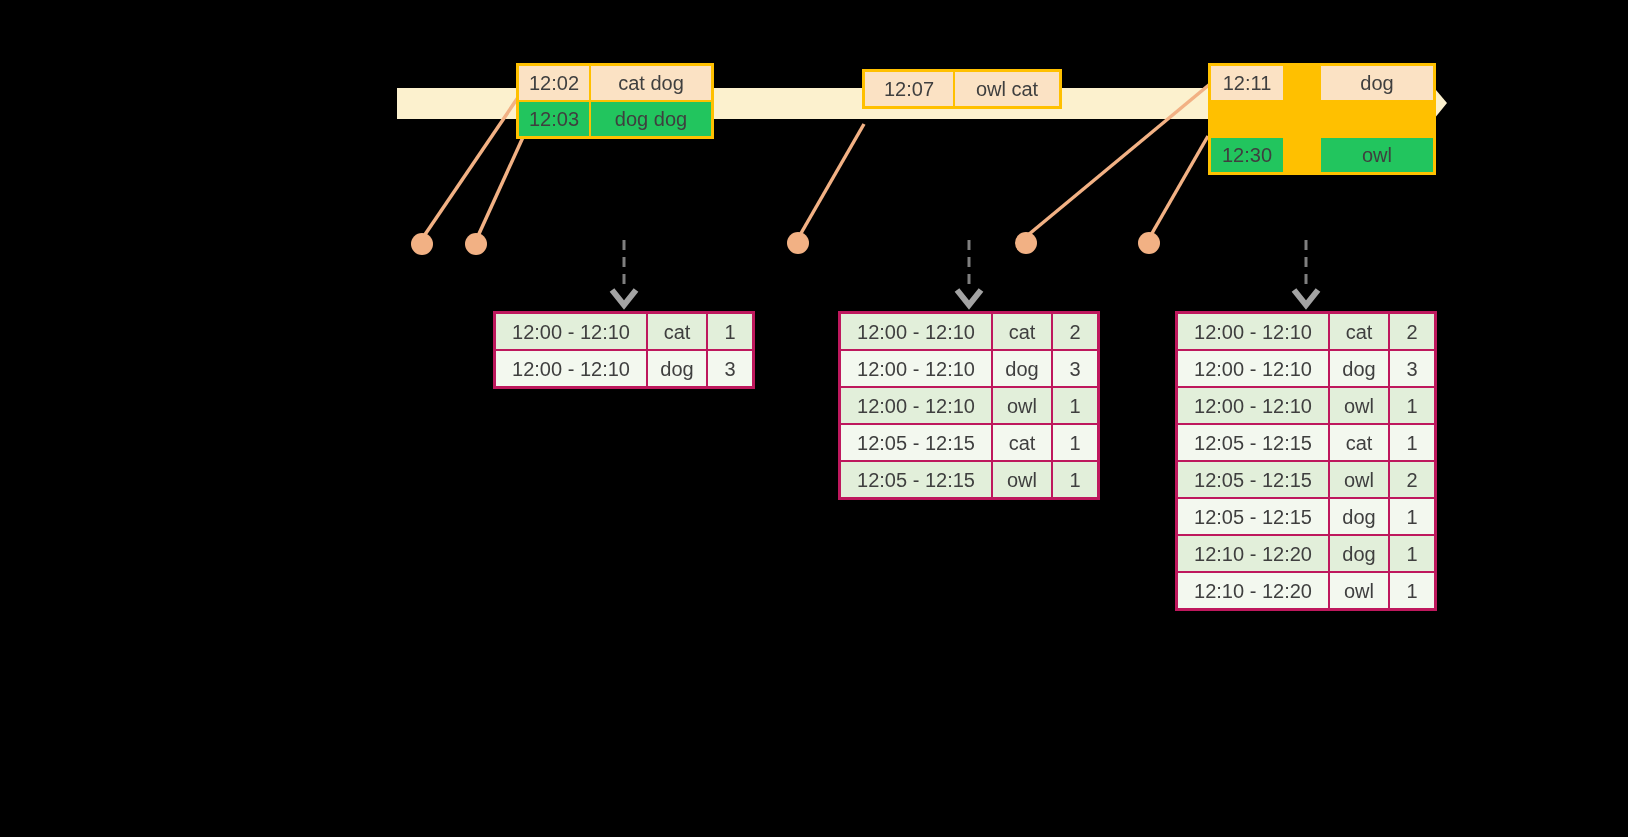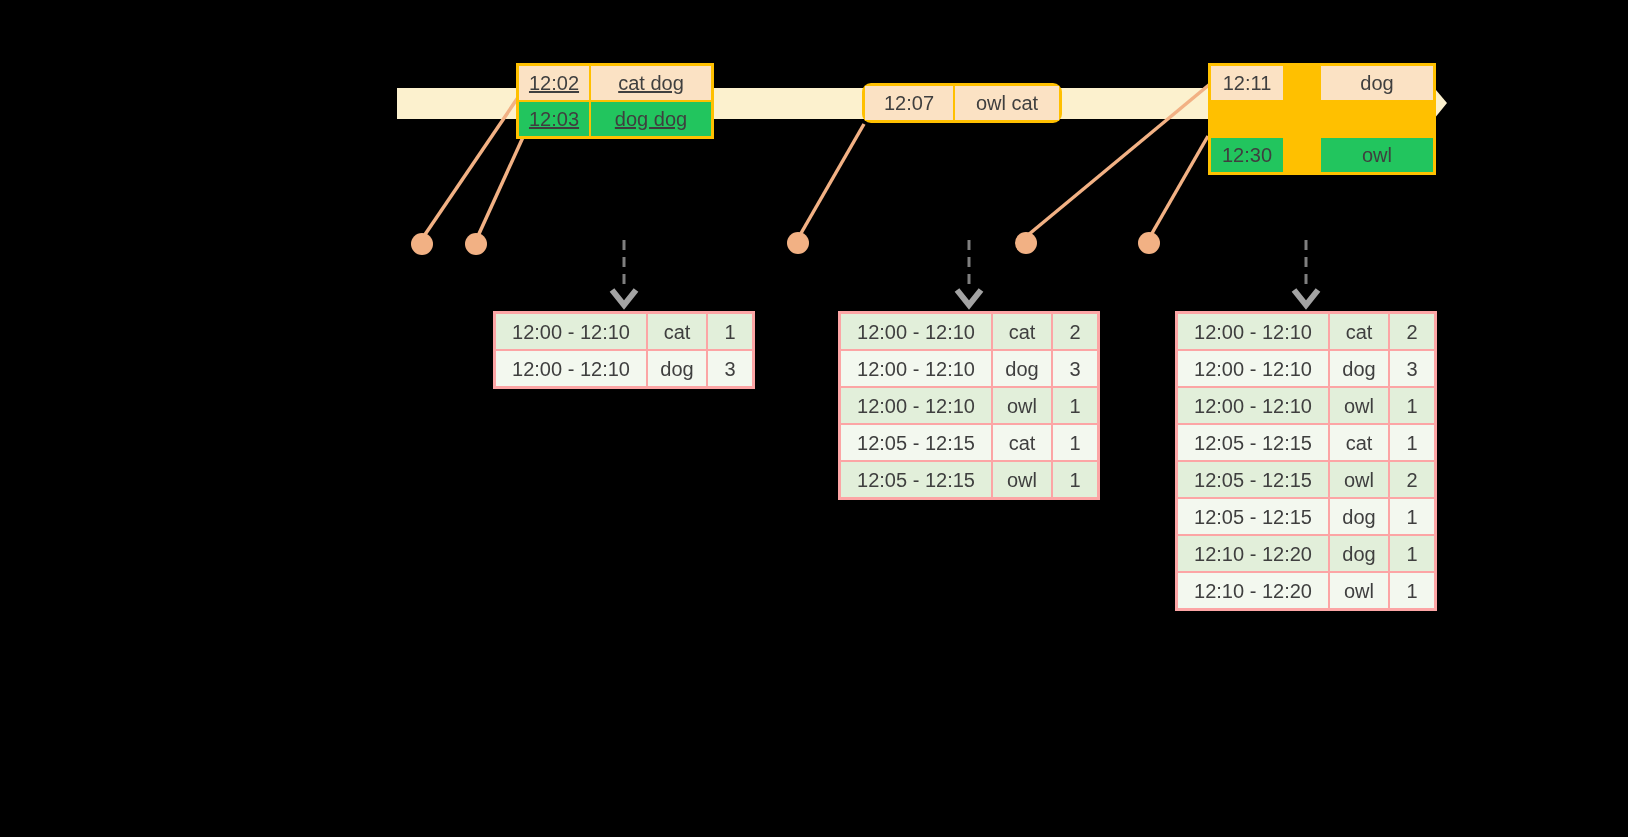--- a/index.html
+++ b/index.html
@@ -5,23 +5,23 @@
   html,body{margin:0;padding:0;background:#000;}
   .canvas{
     position:relative;width:1628px;height:837px;background:#000000;
     font-family:"Liberation Sans",sans-serif;color:#3F3F3F;overflow:hidden;
   }
   svg.overlay{position:absolute;left:0;top:0;}
   .etable{
     position:absolute;display:grid;gap:2px;padding:3px;background:#FFC000;
   }
   .gtable{
-    position:absolute;display:grid;gap:2px;padding:3px;background:#fca5a5;
+    position:absolute;display:grid;gap:2px;padding:3px;background:#be185d;
   }
-  .cols-e1{grid-template-columns:70px 120px;text-decoration:underline;}
+  .cols-e1{grid-template-columns:70px 120px;}
   .cols-e2{grid-template-columns:88px 104px;}
   .cols-e3{grid-template-columns:72px 112px;}
   .gcols{grid-template-columns:150px 58px 44px;}
   .cell{
     display:flex;align-items:center;justify-content:center;
     font-size:20px;line-height:1;white-space:nowrap;
   }
   .etable .cell{height:34px;}
   .gtable .cell{height:35px;}
   .f-dark{background:#FBE2C4;}
@@ -76,21 +76,21 @@
     </g>
   </svg>
 
   <div class="etable cols-e1" style="left:516px;top:63px;">
     <div class="cell f-dark">12:02</div>
     <div class="cell f-dark">cat dog</div>
     <div class="cell f-light">12:03</div>
     <div class="cell f-light">dog dog</div>
   </div>
 
-  <div class="etable cols-e2" style="left:862px;top:83px;border-radius:9px;">
+  <div class="etable cols-e2" style="left:862px;top:69px;">
     <div class="cell f-dark">12:07</div>
     <div class="cell f-dark">owl cat</div>
   </div>
 
   <div class="etable cols-e3" style="left:1208px;top:63px;gap:38px;">
     <div class="cell f-dark">12:11</div>
     <div class="cell f-dark">dog</div>
     <div class="cell f-light">12:30</div>
     <div class="cell f-light">owl</div>
   </div>

